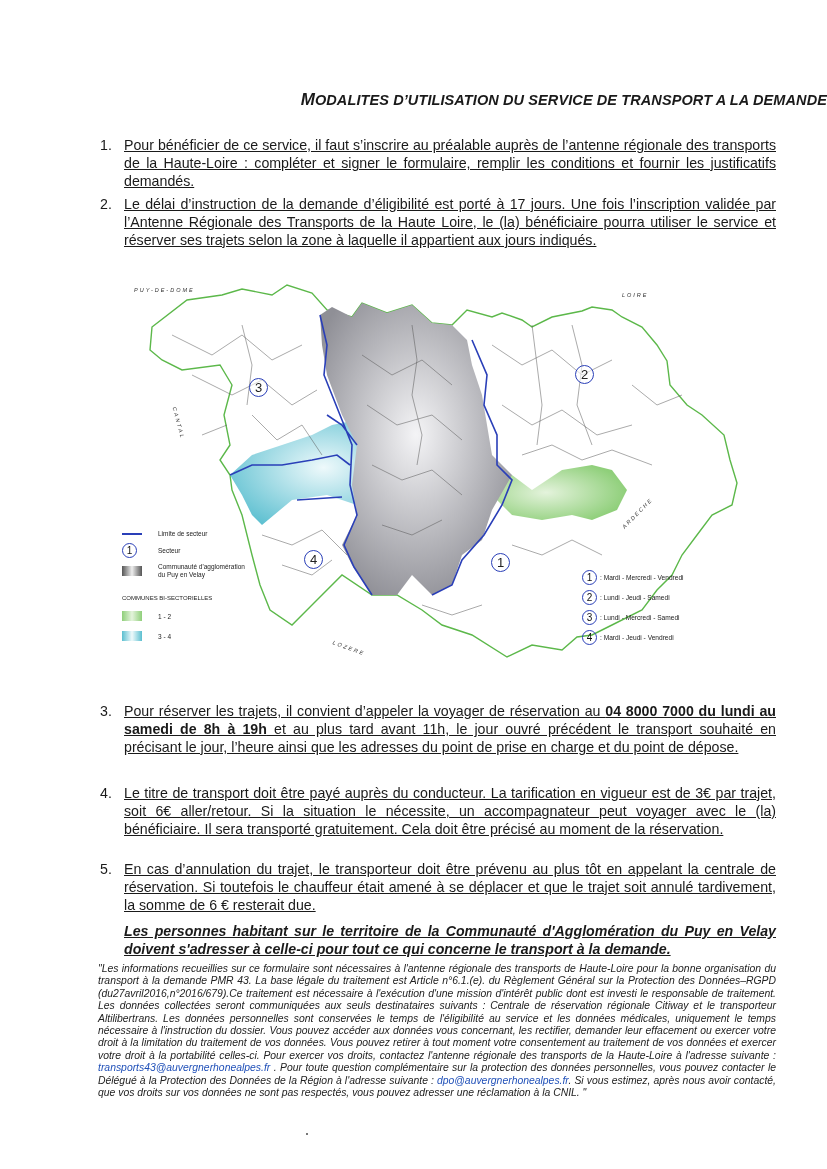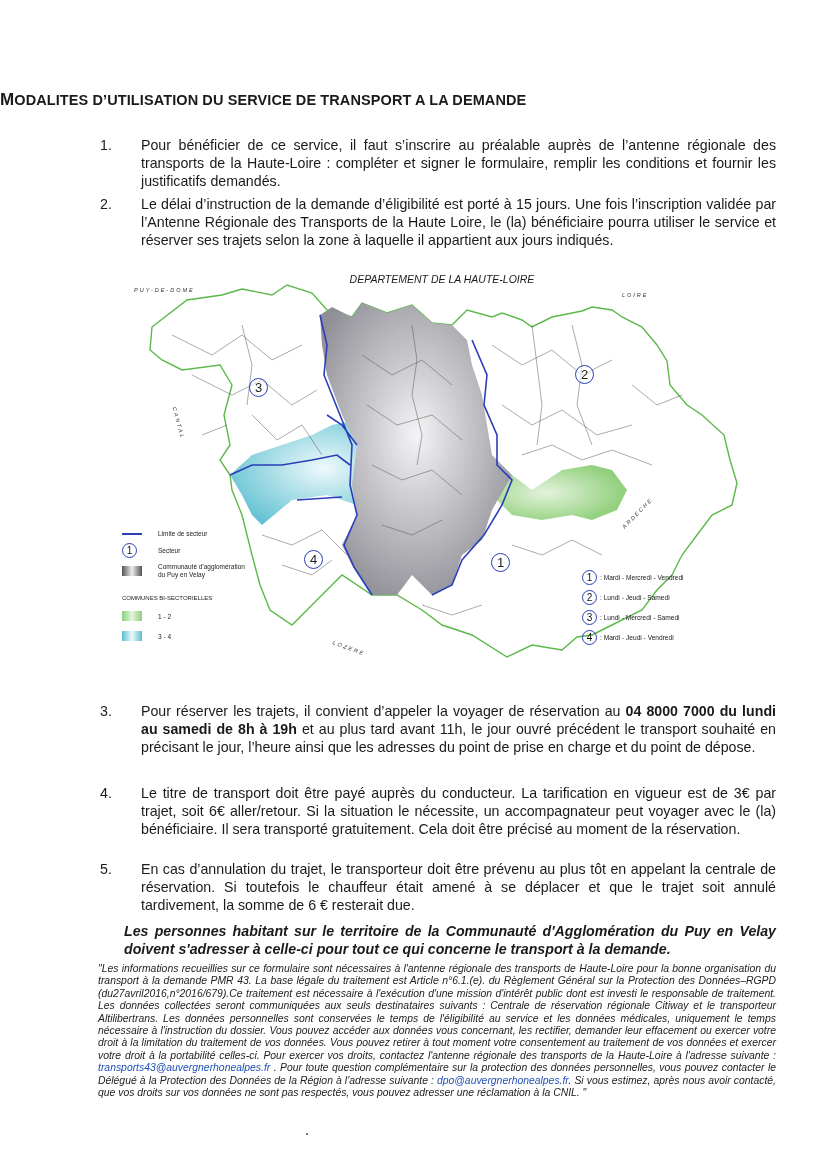--- a/index.html
+++ b/index.html
@@ -1,29 +1,29 @@
 <!DOCTYPE html>
 <html><head>
 <meta charset="utf-8">
 <style>
   html, body { margin:0; padding:0; background:#ffffff; }
   body { width:827px; height:1169px; position:relative; overflow:hidden;
          font-family:"Liberation Sans", sans-serif; color:#1a1a1a; }
-  .title { position:absolute; left:0; right:0; top:90px; text-align:left;
-           font-size:14.5px; font-weight:bold; letter-spacing:0.1px; }
+  .title { position:absolute; left:0; right:0; top:90px; text-align:right;
+           font-size:14.5px; font-weight:bold; letter-spacing:0.1px;font-style:italic; }
   .title .cap { font-size:17px; }
   .item { position:absolute; left:100px; width:676px; font-size:14.2px; line-height:18px;
           text-align:justify; }
   .item .num { position:absolute; left:0; top:0; width:20px; }
-  .item .txt { margin-left:41px; }
+  .item .txt { margin-left:24px;text-decoration:underline; }
   .item b { font-weight:bold; }
   #i1 { top:136px; } #i2 { top:195px; }
   #i3 { top:702px; } #i4 { top:784px; } #i5 { top:860px; }
   .note { position:absolute; left:124px; width:652px; top:922px; font-size:14.2px;
-          line-height:18px; font-weight:bold; font-style:italic; text-align:justify; }
+          line-height:18px; font-weight:bold; font-style:italic; text-align:justify;text-decoration:underline; }
   .legal { position:absolute; left:98px; width:678px; top:963px; font-size:10.4px;
            line-height:12.4px; font-style:italic; text-align:justify; color:#222; }
   .legal a { color:#2050b8; }
   .map { position:absolute; left:112px; top:265px; width:660px; height:430px; }
   .map-title { position:absolute; left:0; right:0; top:8px; text-align:center;
                font-size:10.5px; font-style:italic; }
   .region-label { position:absolute; font-size:5.5px; letter-spacing:2px; font-style:italic; color:#333; }
   .legend-left { position:absolute; left:10px; top:260px; font-size:6.5px; color:#222; }
   .lg-row { display:flex; align-items:center; height:17px; }
   .lg-sym { width:28px; display:flex; justify-content:flex-start; align-items:center; margin-right:8px; }
@@ -39,25 +39,24 @@
 <body>
 
 <div class="title"><span class="cap">M</span><span>ODALITES D’UTILISATION DU SERVICE DE TRANSPORT A LA DEMANDE</span></div>
 
 <div class="item" id="i1">
   <span class="num">1.</span>
   <div class="txt">Pour bénéficier de ce service, il faut s’inscrire au préalable auprès de l’antenne régionale des transports de la Haute-Loire : compléter et signer le formulaire, remplir les conditions et fournir les justificatifs demandés.</div>
 </div>
 <div class="item" id="i2">
   <span class="num">2.</span>
-  <div class="txt">Le délai d’instruction de la demande d’éligibilité est porté à 15 jours. Une fois l’inscription validée par l’Antenne Régionale des Transports de la Haute Loire, le (la) bénéficiaire pourra utiliser le service et réserver ses trajets selon la zone à laquelle il appartient aux jours indiqués.</div>
+  <div class="txt">Le délai d’instruction de la demande d’éligibilité est porté à 17 jours. Une fois l’inscription validée par l’Antenne Régionale des Transports de la Haute Loire, le (la) bénéficiaire pourra utiliser le service et réserver ses trajets selon la zone à laquelle il appartient aux jours indiqués.</div>
 </div>
 
 <div class="map">
-  <div class="map-title">DEPARTEMENT DE LA HAUTE-LOIRE</div>
   <svg width="660" height="430" style="position:absolute;left:0;top:0">
     <defs>
       <radialGradient id="gAgglo" cx="50%" cy="45%" r="60%">
         <stop offset="0%" stop-color="#f4f4f6"></stop>
           <stop offset="100%" stop-color="#8f8f96"></stop>
       </radialGradient>
       <radialGradient id="gBi34" cx="50%" cy="50%" r="60%">
         <stop offset="0%" stop-color="#eef9fb"></stop>
           <stop offset="100%" stop-color="#5bbfd0"></stop>
       </radialGradient>

